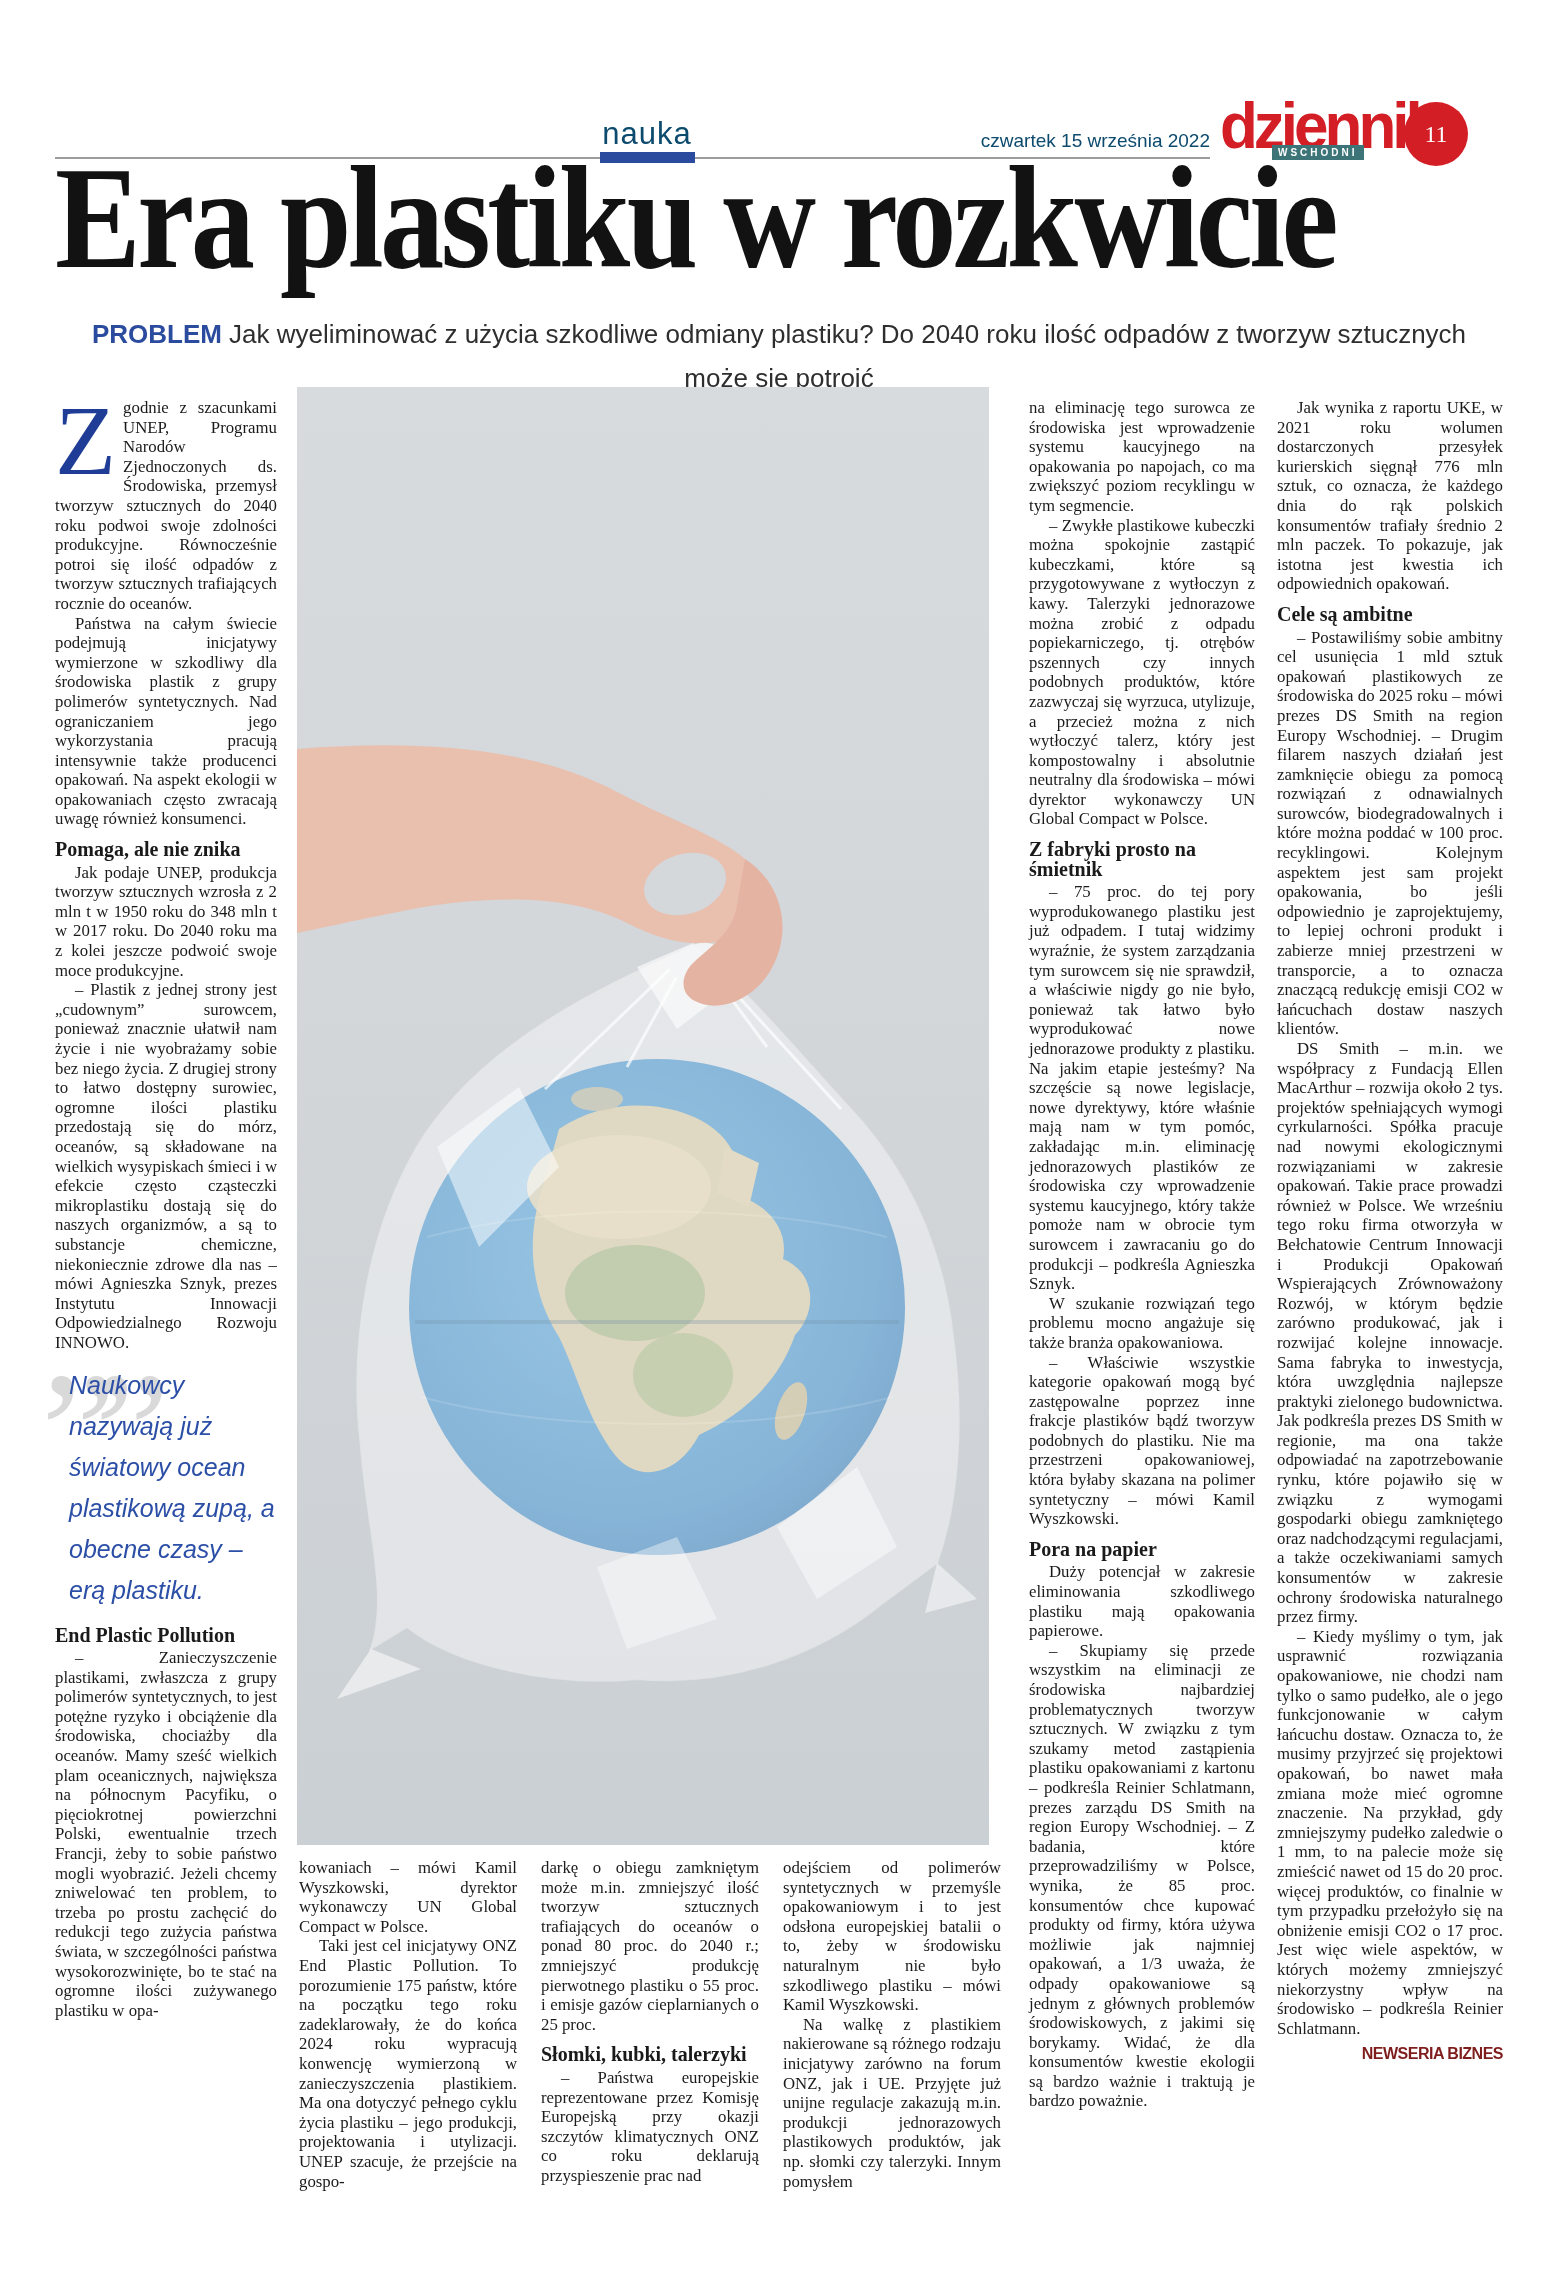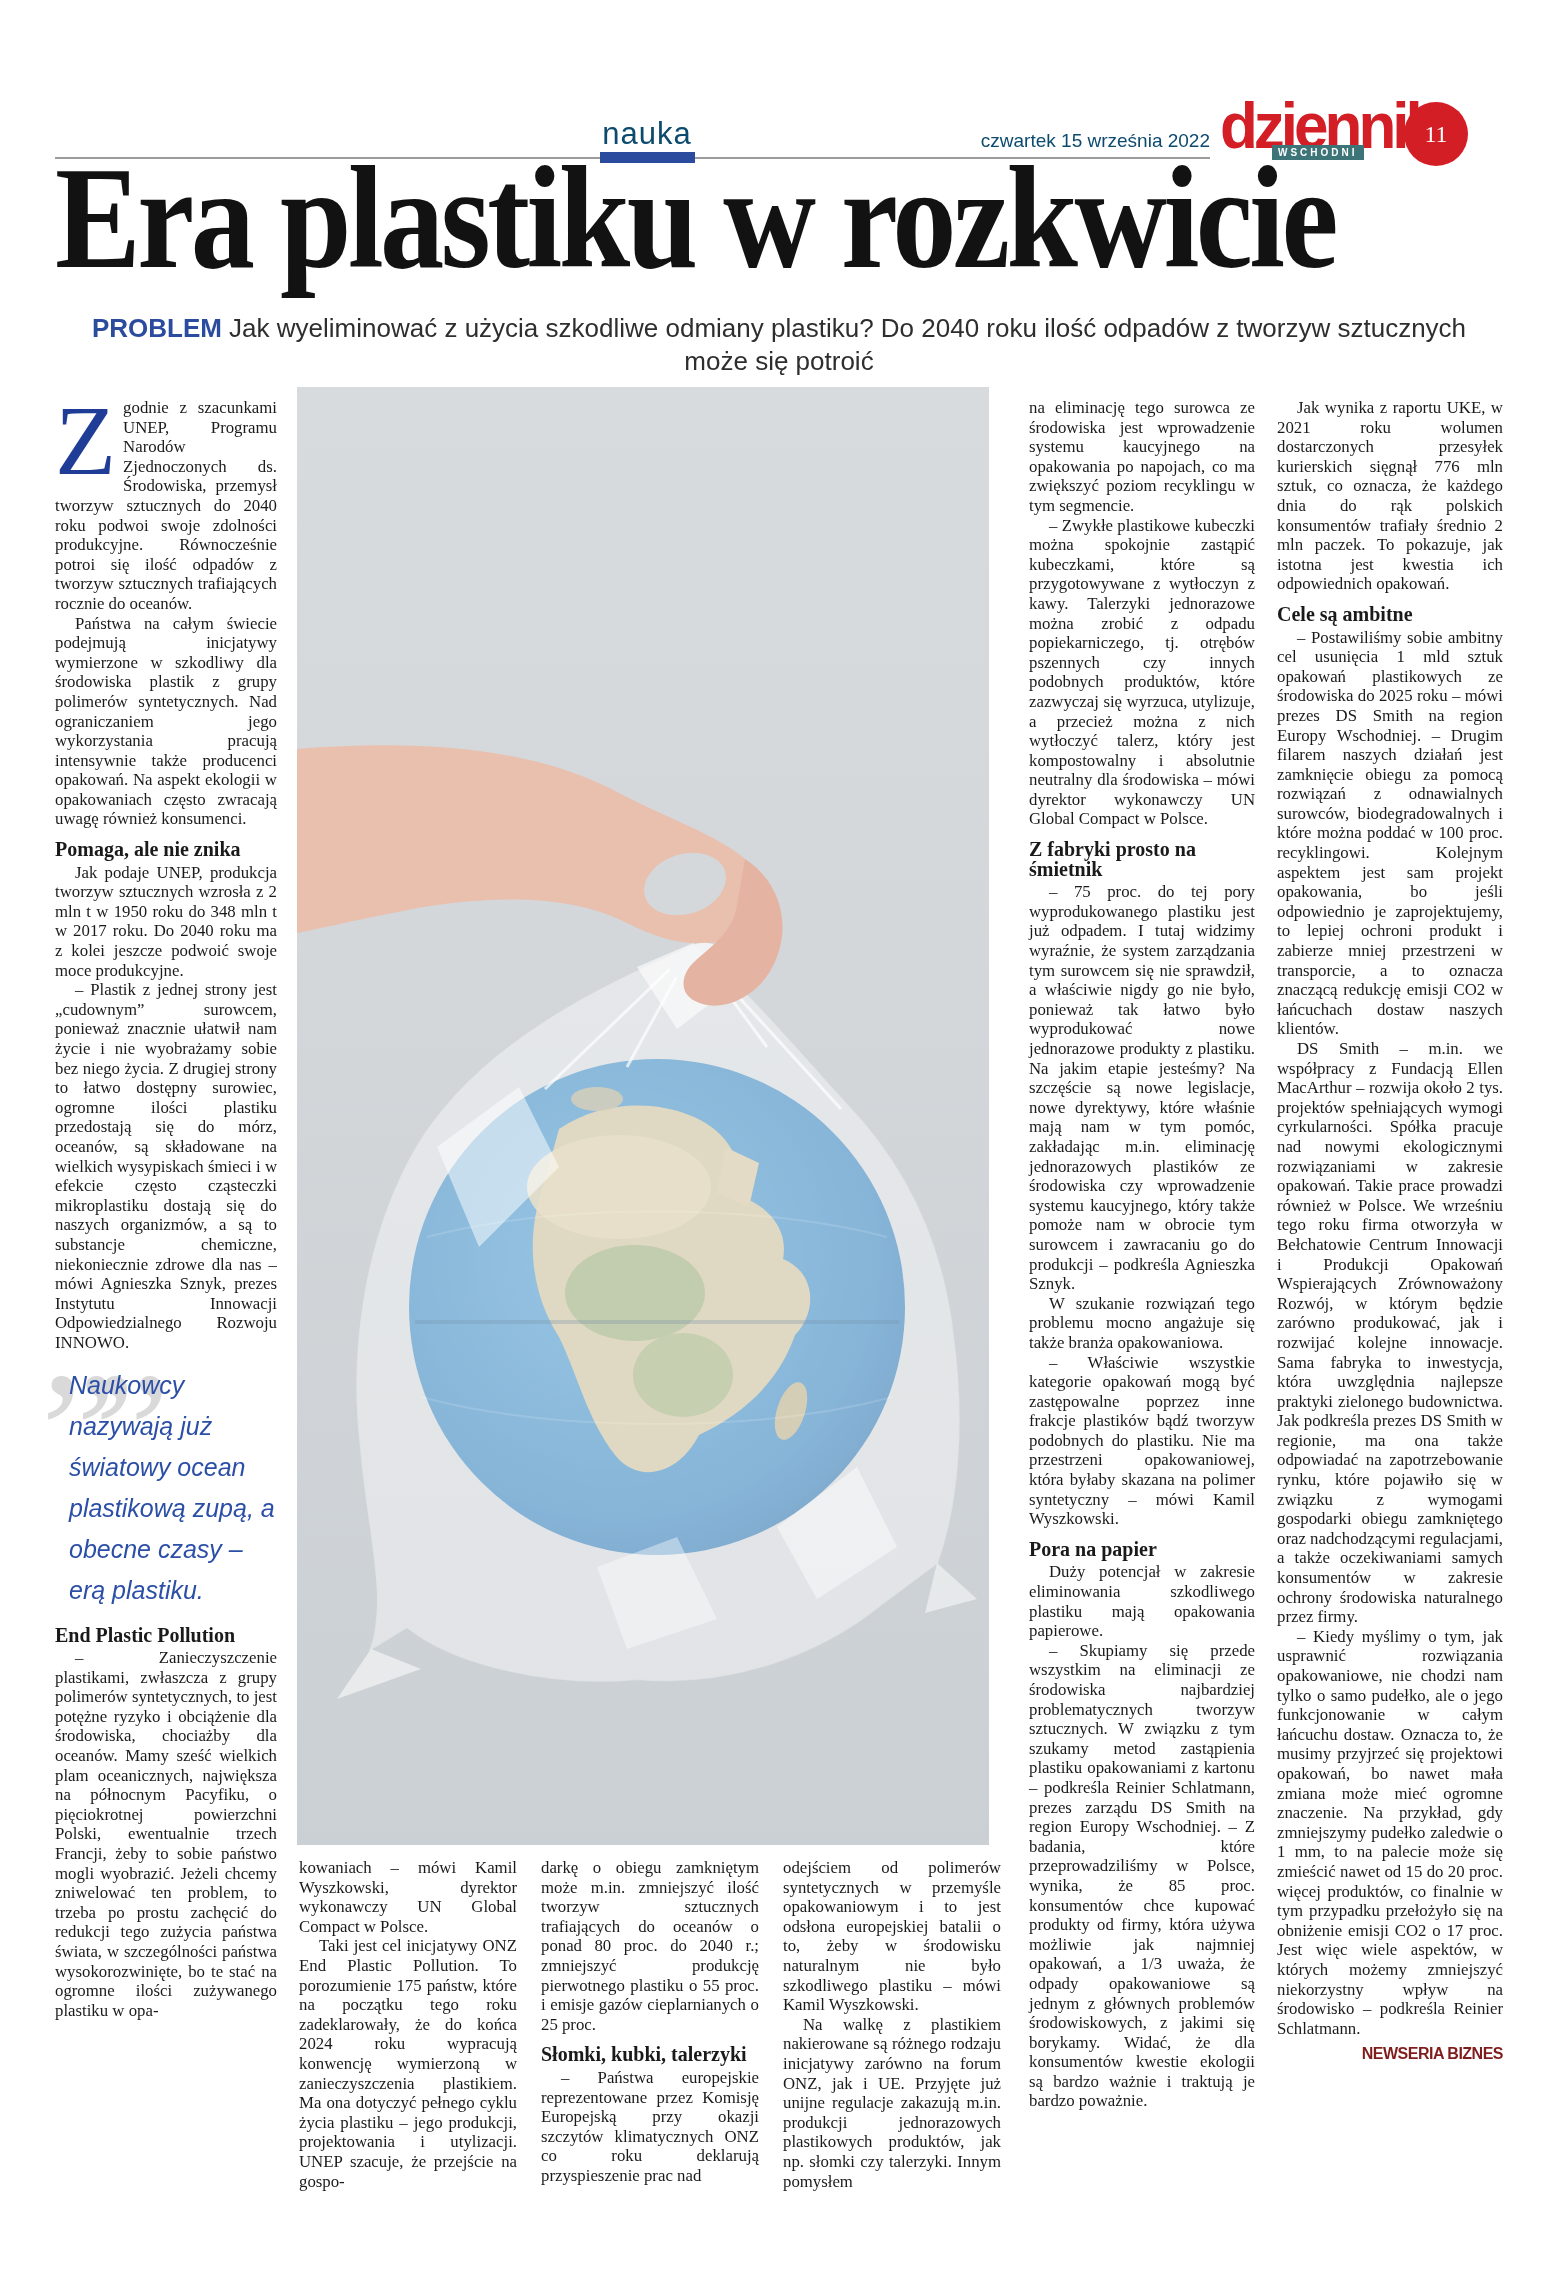--- a/index.html
+++ b/index.html
@@ -20,21 +20,21 @@
             padding:2px 6px;font-weight:bold;}
   .pagenum{position:absolute;left:1404px;top:102px;width:64px;height:64px;border-radius:50%;
            background:#d41e26;color:#fff;display:flex;align-items:center;justify-content:center;
            font-family:"Liberation Serif",serif;font-size:24px;}
   
   .headline{position:absolute;left:55px;top:143px;width:1460px;white-space:nowrap;}
   .headline span{display:inline-block;font-family:"Liberation Serif",serif;font-weight:bold;
         font-size:146px;line-height:150px;color:#121212;letter-spacing:-4px;
         transform:scaleX(.88);transform-origin:left;}
   .standfirst{position:absolute;left:90px;top:312px;width:1378px;text-align:center;
-        font-family:"Liberation Sans",sans-serif;font-size:26px;line-height:33px;color:#2e2e2e;}
+        font-family:"Liberation Sans",sans-serif;font-size:26px;line-height:44px;color:#2e2e2e;}
   .kicker{color:#2b4b9e;font-weight:bold;}
   
   .photo{position:absolute;left:297px;top:387px;width:692px;height:1458px;}
   
   .col{position:absolute;text-align:justify;font-size:16.8px;line-height:19.6px;}
   .c1{left:55px;  top:398px; width:222px;}
   .c2{left:299px; top:1858px;width:218px;}
   .c3{left:541px; top:1858px;width:218px;}
   .c4{left:783px; top:1858px;width:218px;}
   .c5{left:1029px;top:398px; width:226px;}

